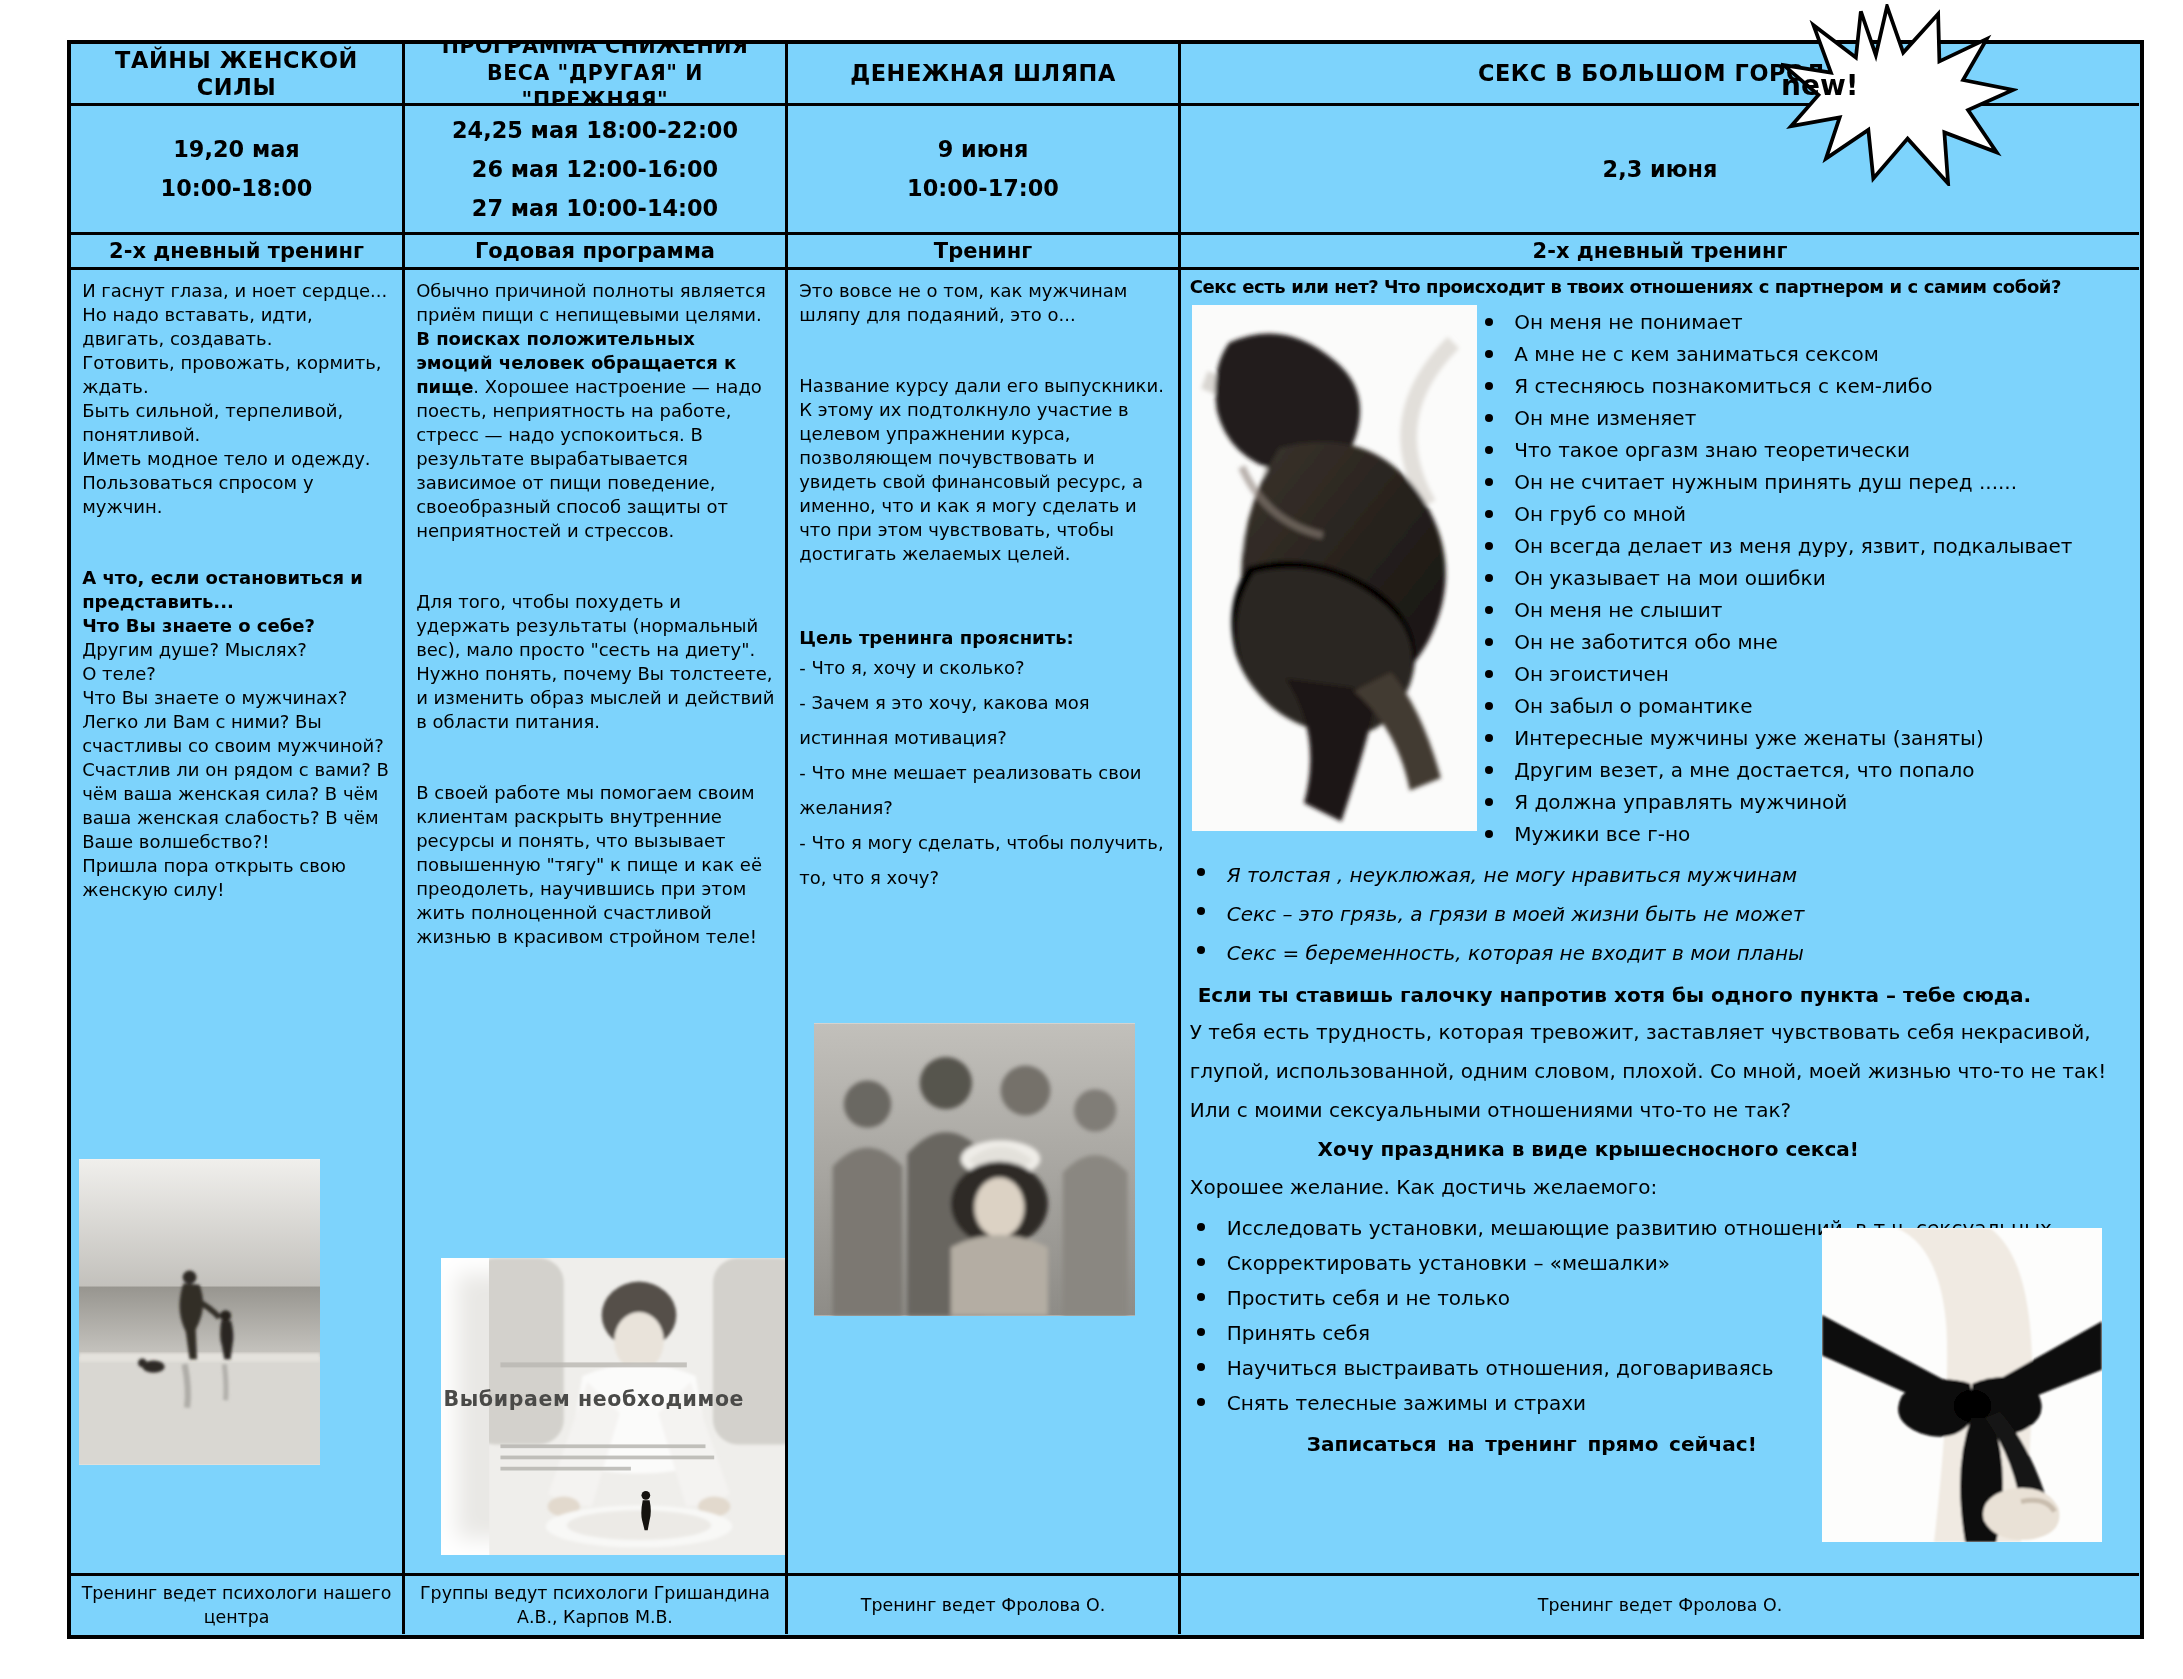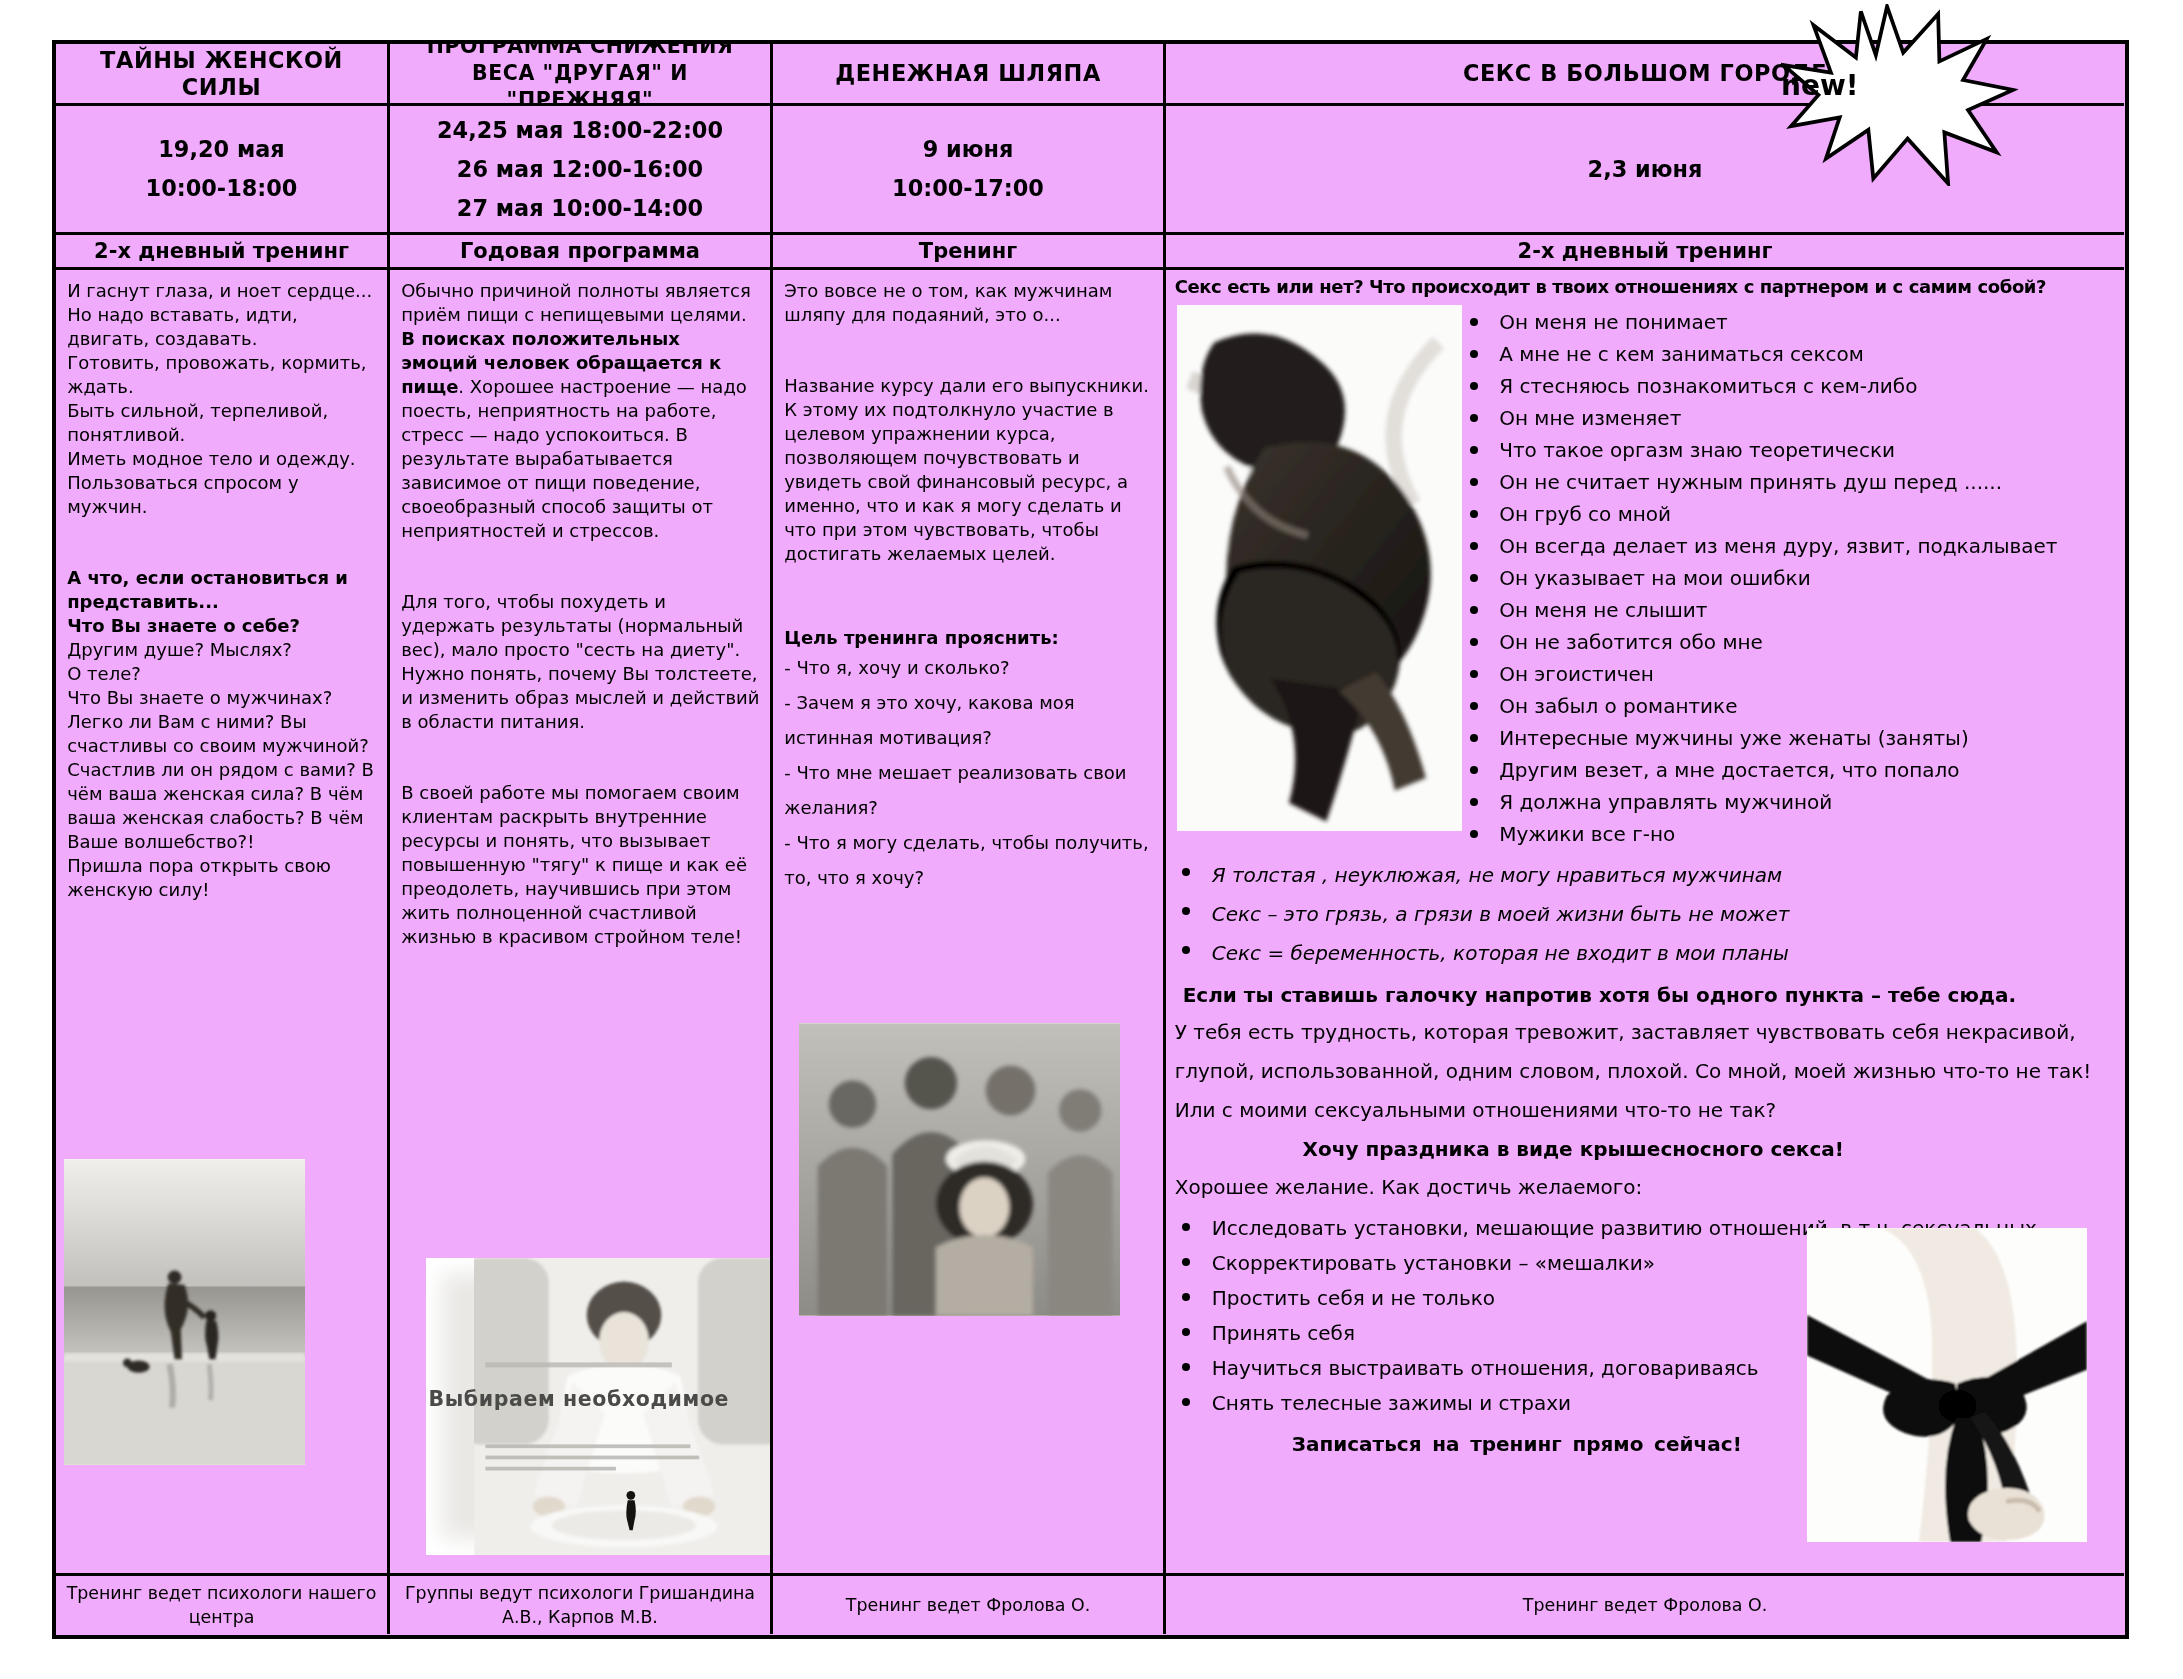--- a/index.html
+++ b/index.html
@@ -1,22 +1,22 @@
 <!DOCTYPE html>
 <html style="font-size:10px"><head>
 <meta charset="utf-8">
 <style>
   html,body { margin:0; padding:0; background:#ffffff; }
   .page { position:relative; width:2183px; height:1679px; background:#ffffff;
           font-family:"DejaVu Sans", sans-serif; color:#000; overflow:hidden; }
 
-  .tbl { position:absolute; left:52px; top:40px; width:2069px; height:1591px;
+  .tbl { position:absolute; left:67px; top:40px; width:2069px; height:1591px;
          border:4.4px solid #000; display:grid;
          grid-template-columns:334px 383px 393px 958px;
-         grid-template-rows:62px 129px 35px 1306px 58px; background:#f0abfc; }
+         grid-template-rows:62px 129px 35px 1306px 58px; background:#7dd3fc; }
   .c { border-right:3.1px solid #000; border-bottom:3.1px solid #000; box-sizing:border-box;
        position:relative; overflow:hidden; }
   .c.last-col { border-right:none; }
   .c.last-row { border-bottom:none; }
 
   .title-cell { display:flex; align-items:center; justify-content:center; text-align:center;
                 font-weight:bold; font-size:22.4px; letter-spacing:0.6px; line-height:27px; padding:0 6.2px; }
   .title-cell.small { font-size:20.5px; }
   .dates-cell { display:flex; flex-direction:column; align-items:center; justify-content:center;
                 font-weight:bold; font-size:22.4px; line-height:39px; text-align:center; }

